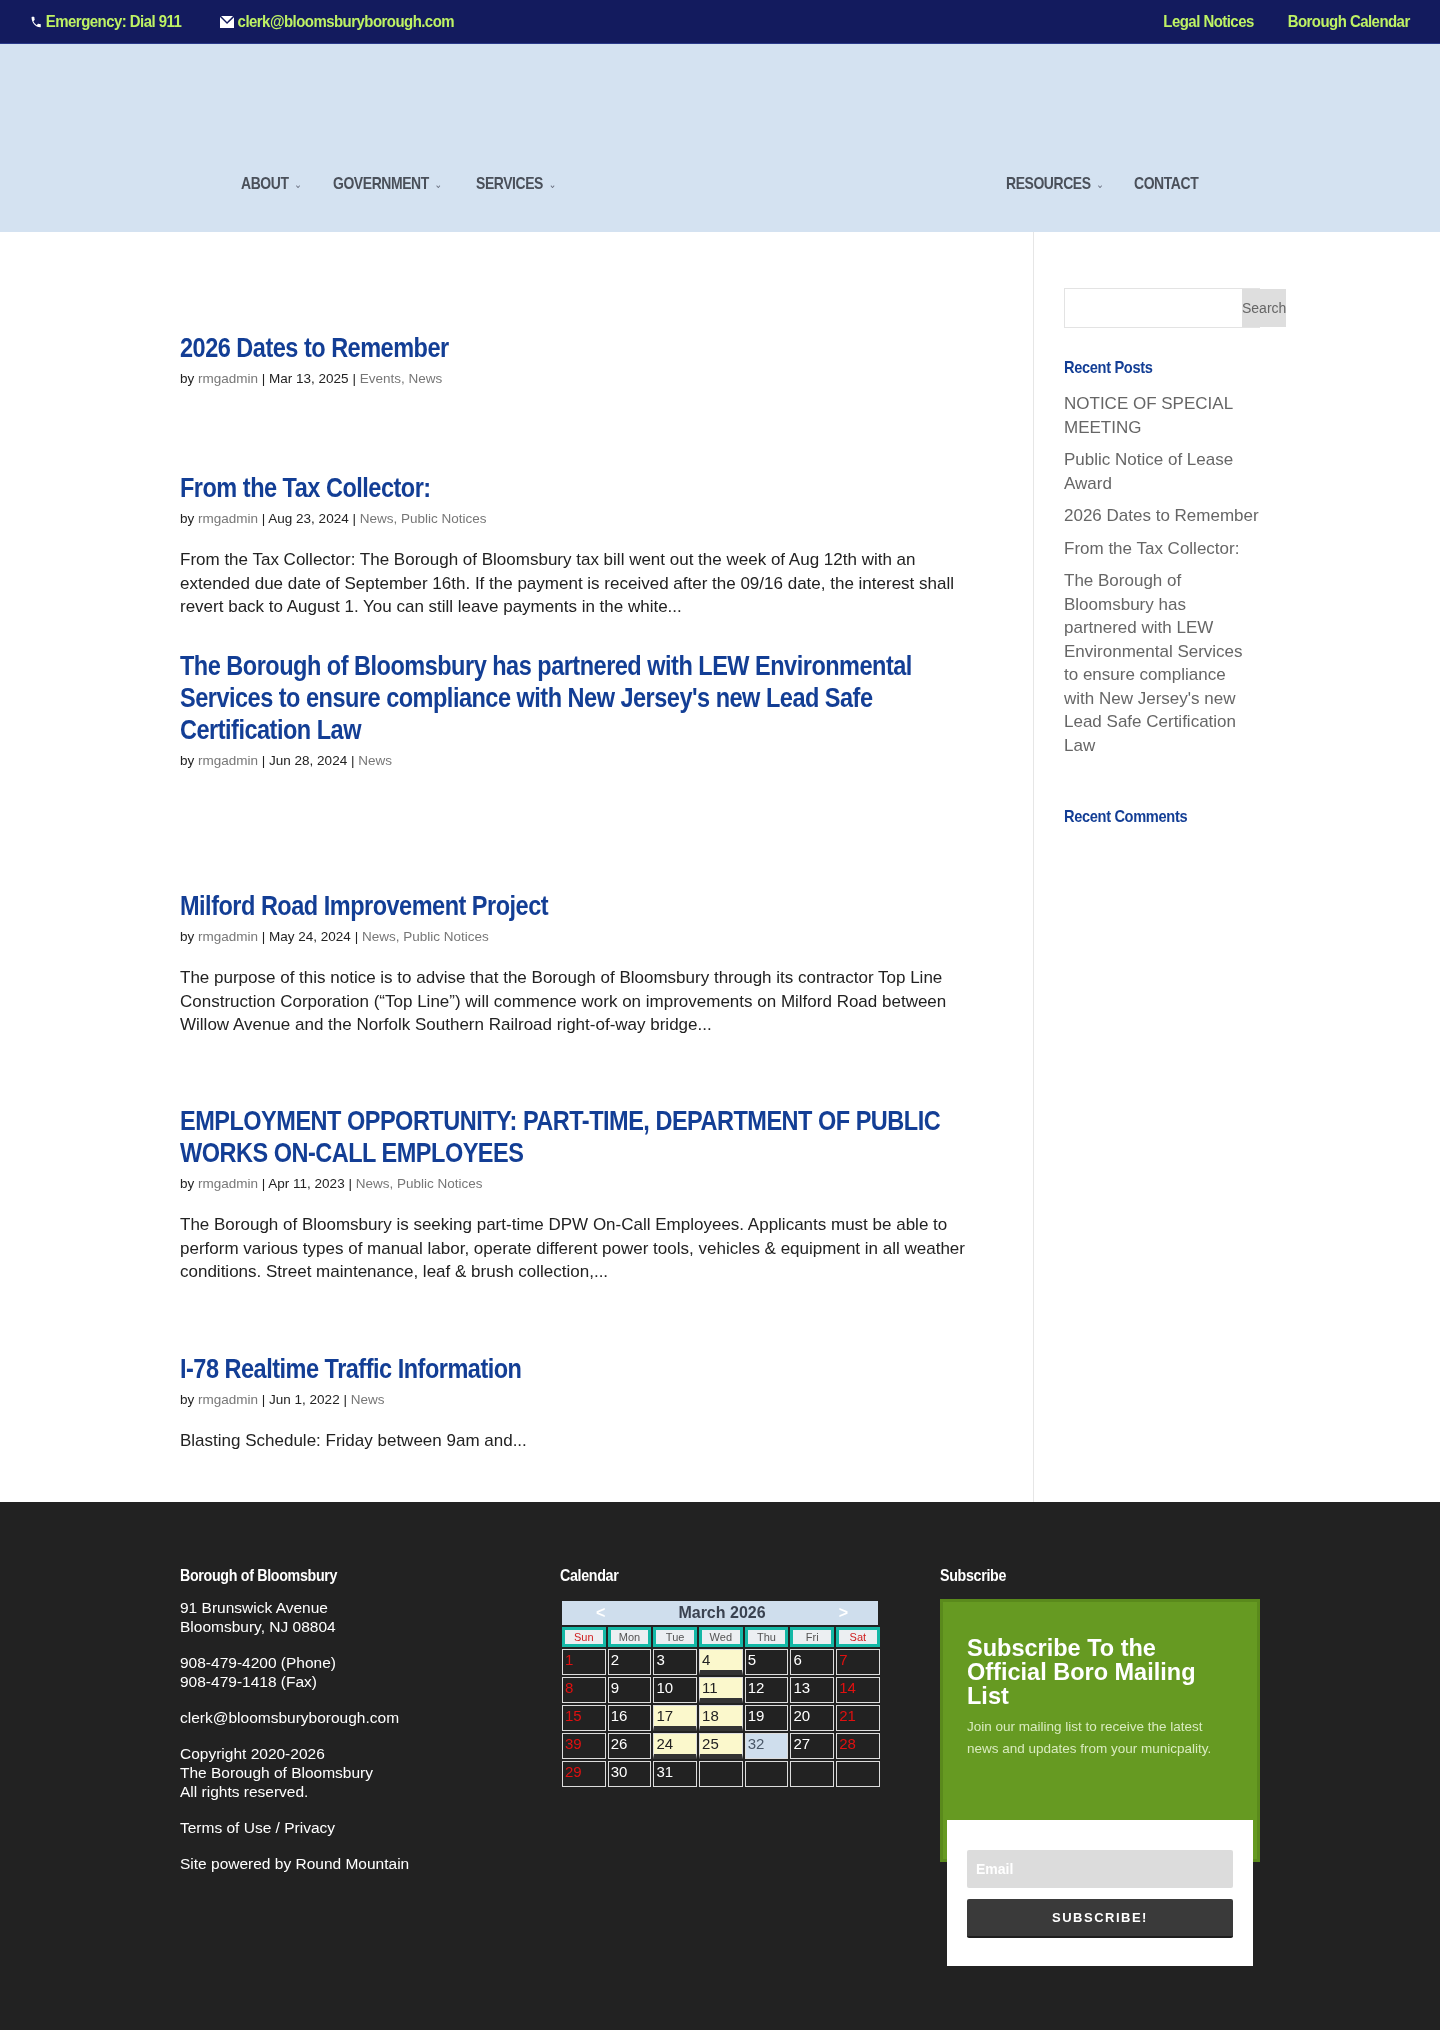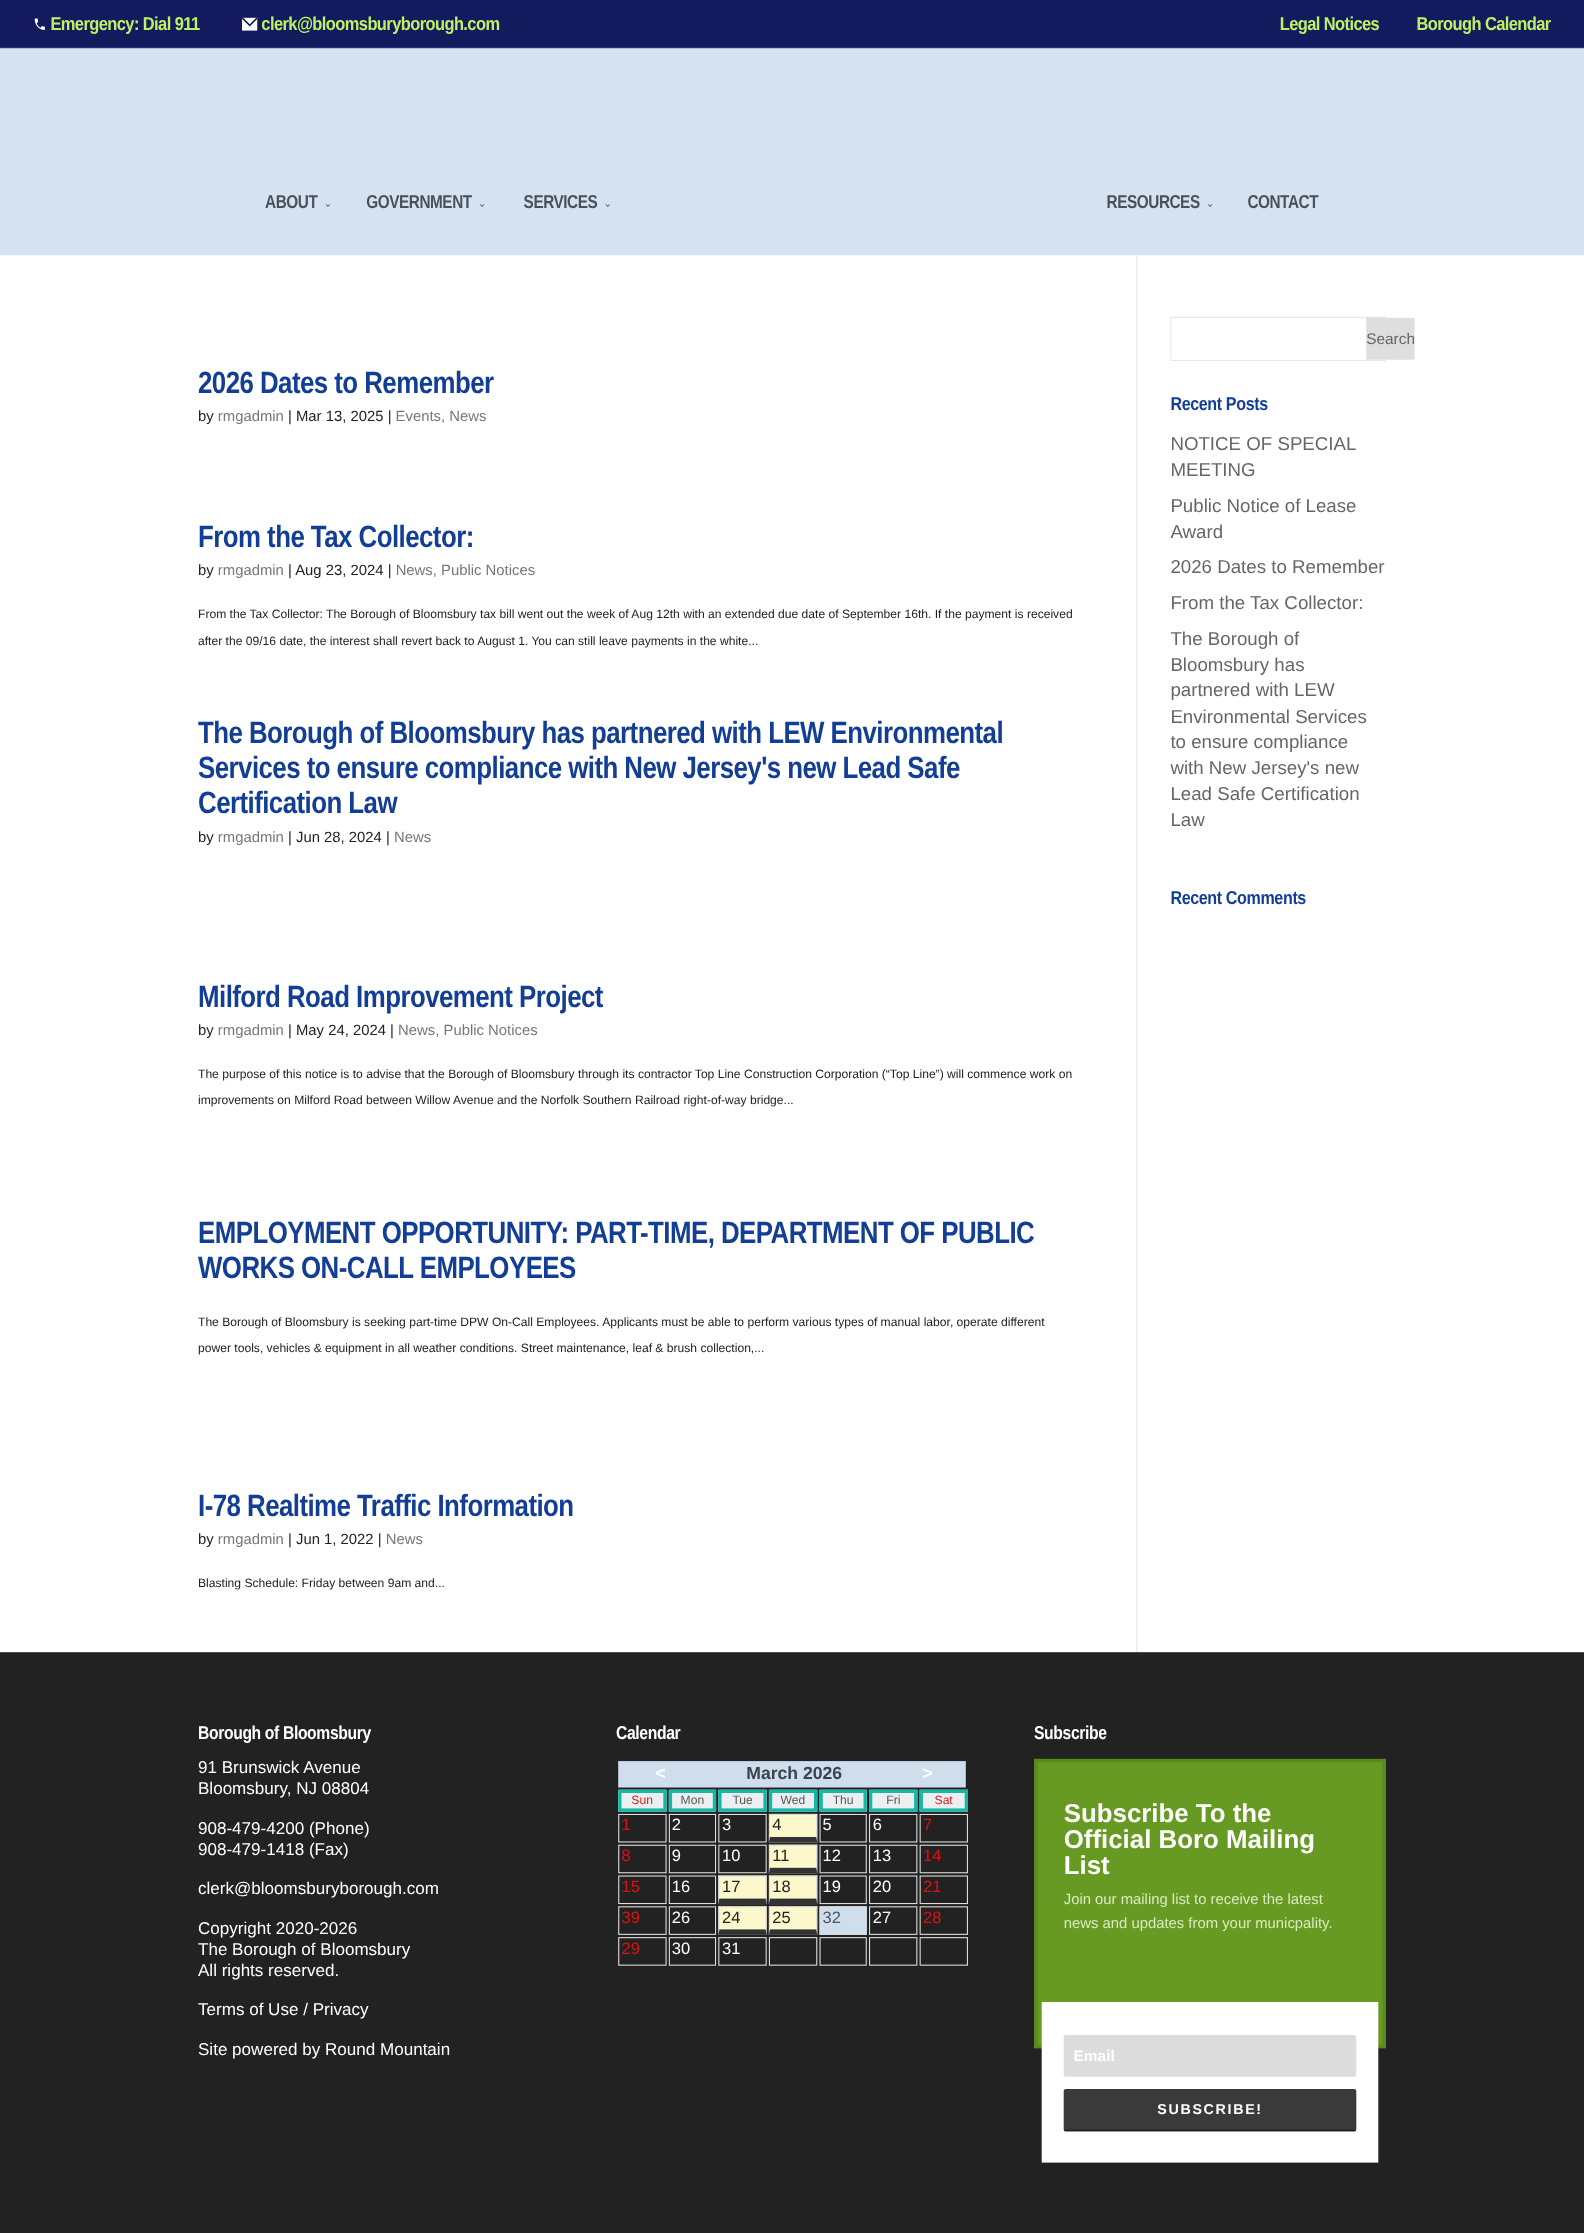--- a/index.html
+++ b/index.html
@@ -22,21 +22,21 @@
   
   .main { position: relative; height: 1270px; }
   .content { position: absolute; left: 180px; top: 0; width: 800px; }
   .sidebar-divider { position: absolute; left: 1033px; top: 0; width: 1px; height: 1270px; background: #e6e6e6; }
   .sidebar { position: absolute; left: 1064px; top: 0; width: 196px; }
 
   .post { position: absolute; left: 0; width: 800px; }
   .post-title { font-weight: bold; color: #133e95; font-size: 28px; line-height: 32px; letter-spacing: -0.6px; display: inline-block; transform: scaleX(0.84); transform-origin: left top; width: 119%; }
   .post-meta { font-size: 13.5px; color: #222; margin-top: 7px; }
   .post-meta .muted { color: #777; }
-  .post-excerpt { font-size: 11px; line-height: 23.5px; color: #222; margin-top: 22px; width: 800px; }
+  .post-excerpt { font-size: 17px; line-height: 23.5px; color: #222; margin-top: 22px; width: 800px; }
 
   
   .search-box { position: absolute; top: 56px; left: 0; width: 196px; height: 40px; display: flex; border: 1px solid #e3e3e3; }
   .search-input { flex: 1; border: none; background: #fff; }
   .search-btn { width: 65px; background: #dedede; color: #666; font-size: 14px; border: none; display: flex; align-items: center; justify-content: center; font-family: "Liberation Sans", sans-serif; }
   .widget-title { position: absolute; left: 0; font-weight: bold; color: #133e95; font-size: 17px; letter-spacing: -0.4px; transform: scaleX(0.86); transform-origin: left top; }
   .recent-list { position: absolute; top: 160px; left: 0; width: 196px; list-style: none; }
   .recent-list li { font-size: 17px; line-height: 23.5px; color: #666; margin-bottom: 9px; }
 
   
@@ -156,20 +156,26 @@
         <span>by</span>
         <a class="muted">rmgadmin</a> |
         <span>May 24, 2024</span> |
         <a class="muted">News, Public Notices</a>
       </div>
       <p class="post-excerpt">The purpose of this notice is to advise that the Borough of Bloomsbury through its contractor Top Line Construction Corporation (“Top Line”) will commence work on improvements on Milford Road between Willow Avenue and the Norfolk Southern Railroad right-of-way bridge...</p>
     </div>
 
     <div class="post" style="top:873px">
       <a class="post-title">EMPLOYMENT OPPORTUNITY: PART-TIME, DEPARTMENT OF PUBLIC WORKS ON-CALL EMPLOYEES</a>
+      <div class="post-meta">
+        <span>by</span>
+        <a class="muted">rmgadmin</a> |
+        <span>Apr 11, 2023</span> |
+        <a class="muted">News, Public Notices</a>
+      </div>
       <p class="post-excerpt">The Borough of Bloomsbury is seeking  part-time DPW On-Call Employees. Applicants must be able to perform various types of manual labor, operate different power tools, vehicles &amp; equipment in all weather conditions. Street maintenance, leaf &amp; brush collection,...</p>
     </div>
 
     <div class="post" style="top:1121px">
       <a class="post-title">I-78 Realtime Traffic Information</a>
       <div class="post-meta">
         <span>by</span>
         <a class="muted">rmgadmin</a> |
         <span>Jun 1, 2022</span> |
         <a class="muted">News</a>

